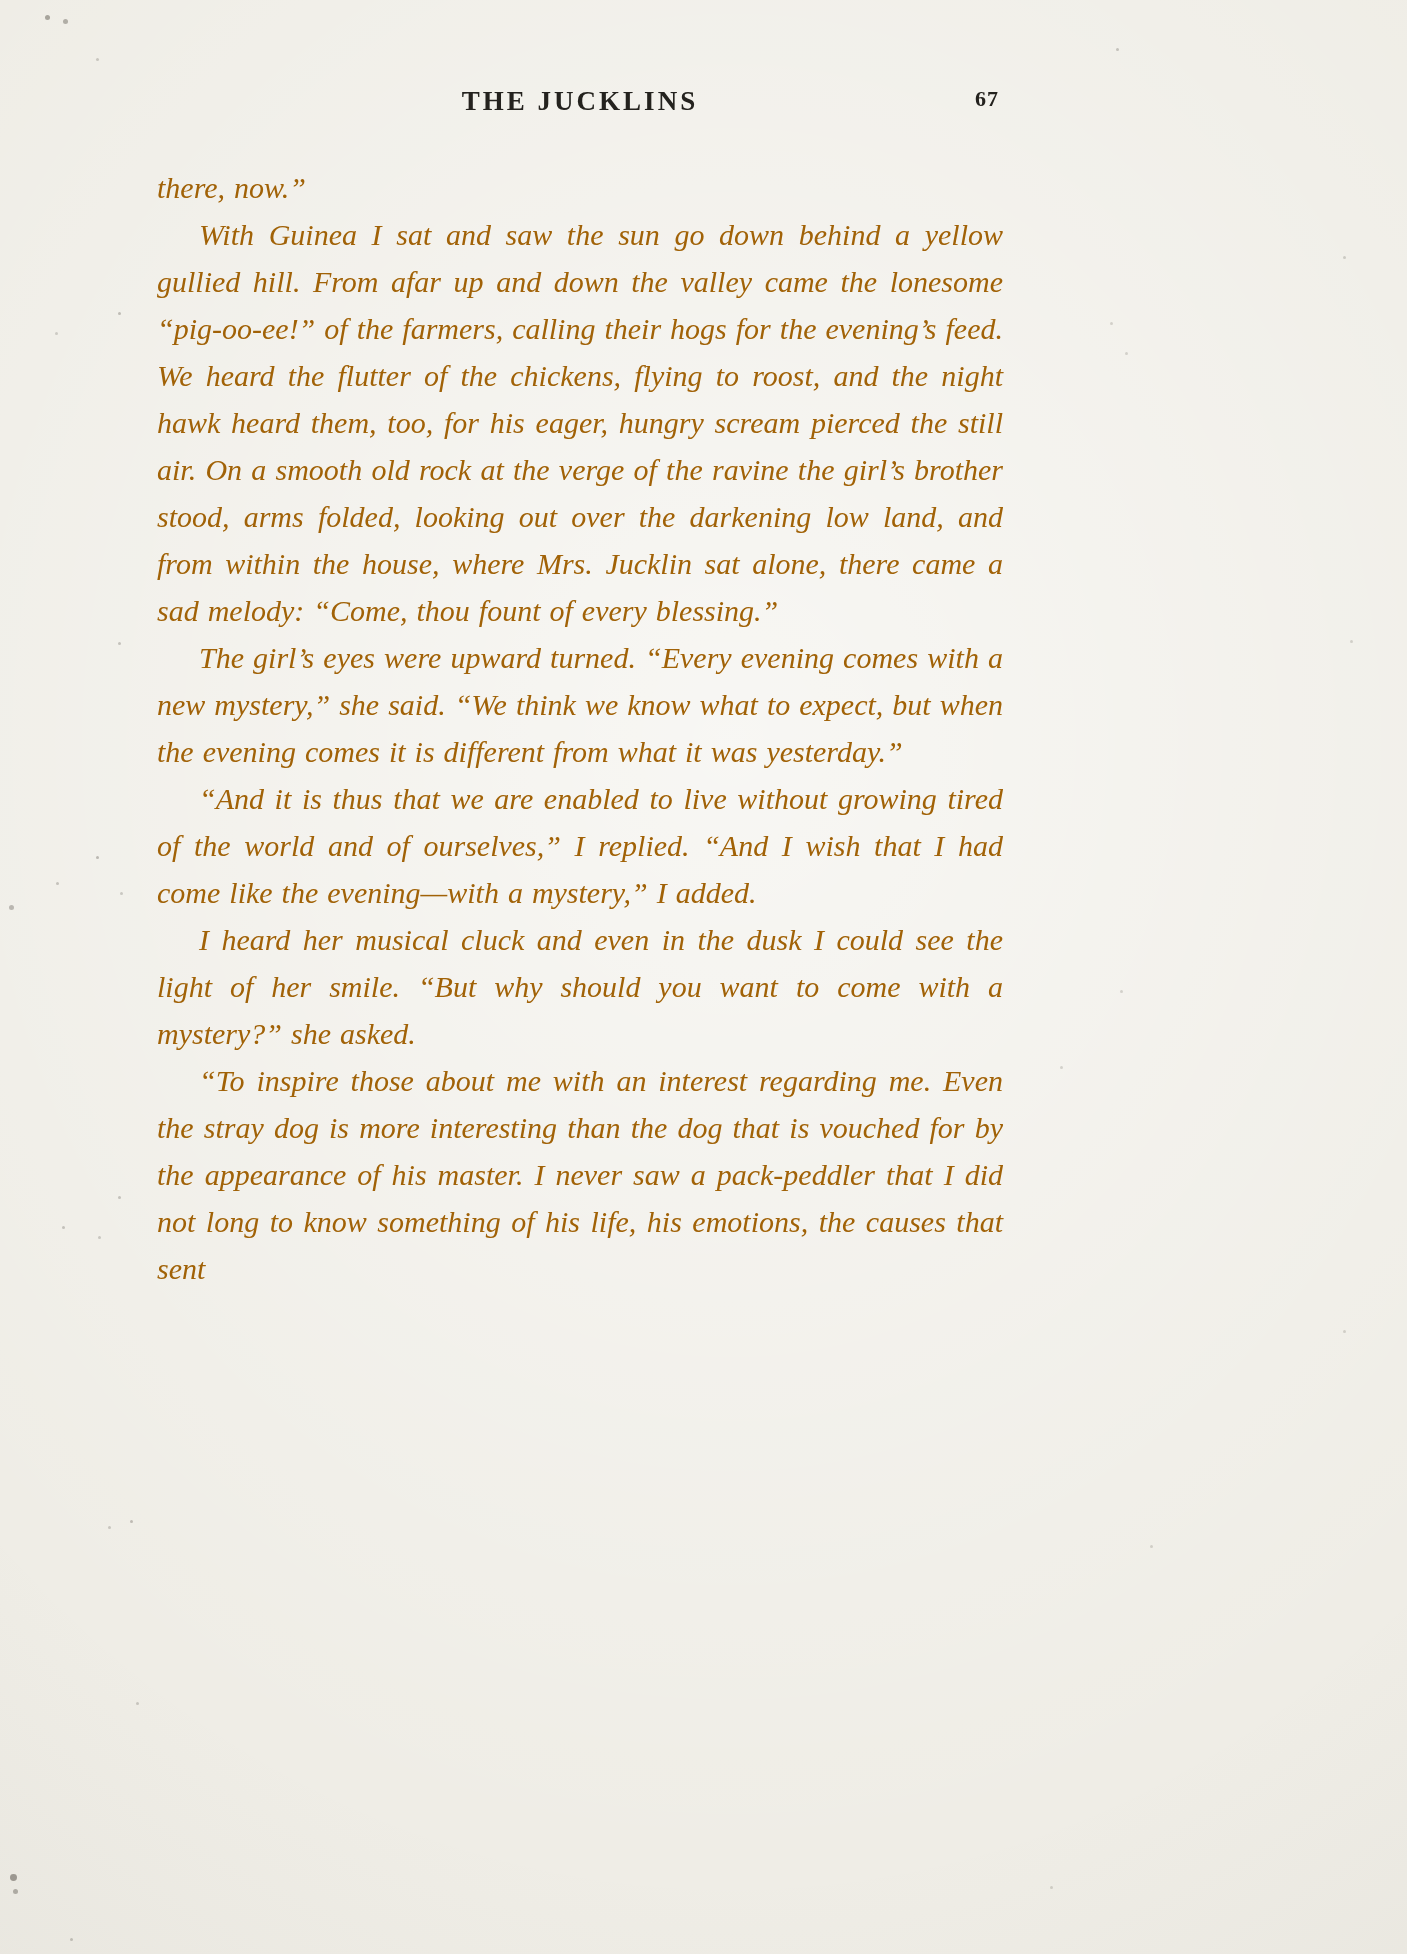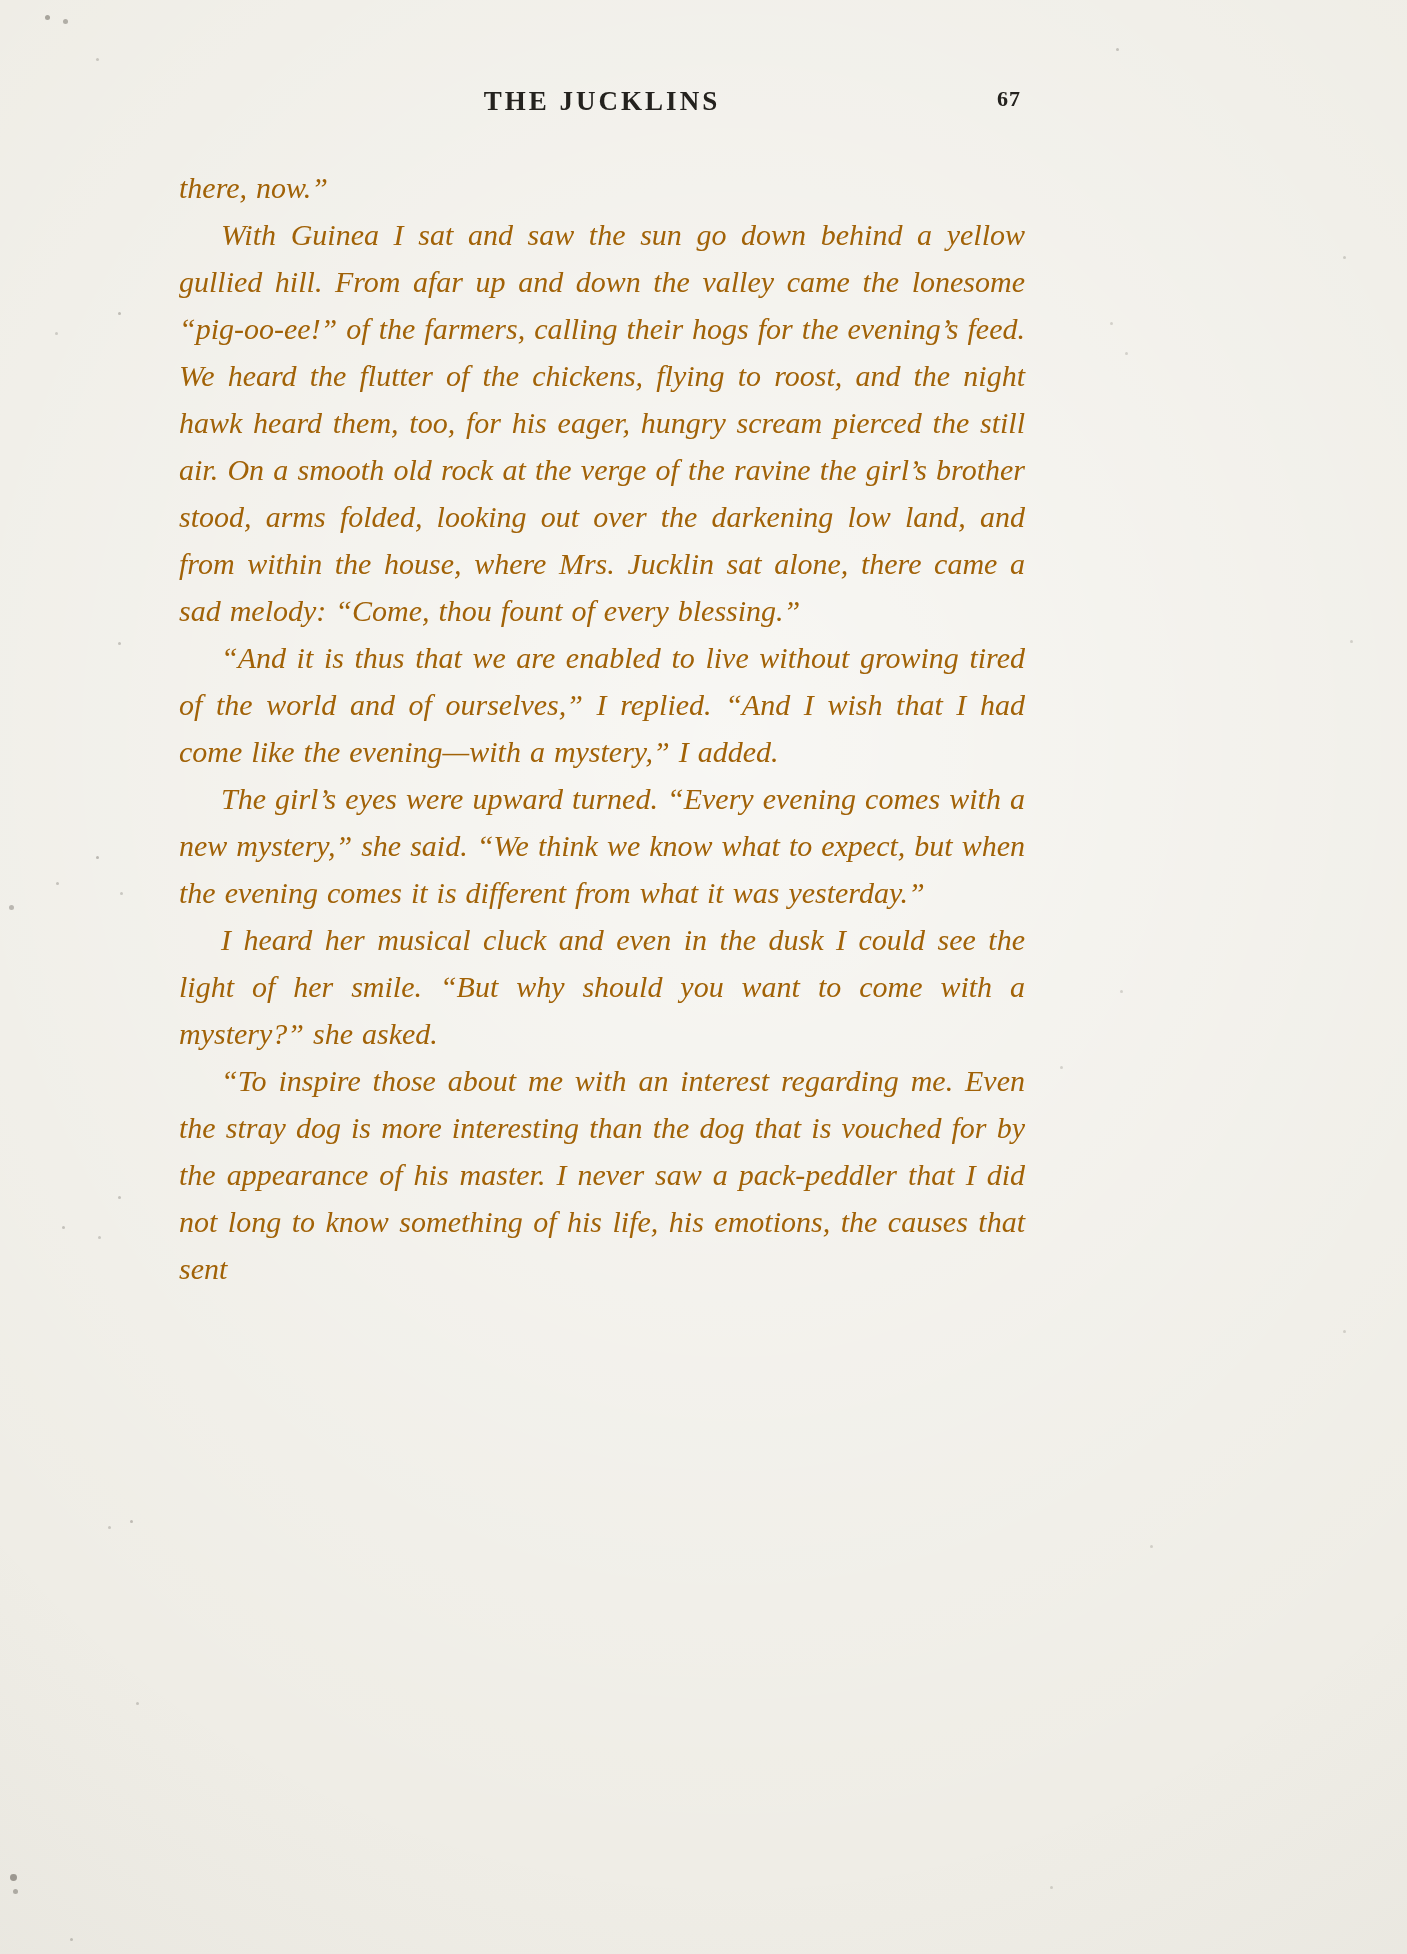--- a/index.html
+++ b/index.html
@@ -54,21 +54,20 @@
       14px 1890px 0 1px rgba(60,54,46,0.35),
       70px 1938px 0 0 rgba(60,54,46,0.25),
       1050px 1886px 0 0 rgba(60,54,46,0.18);
   }
 
   .page {
     position: absolute;
     left: 157px;
     top: 86px;
     width: 846px;
-    margin-left: 22px;
   }
 
   .page-header {
     position: relative;
     height: 42px;
     margin-bottom: 36px;
   }
   .running-title {
     position: absolute;
     left: 0; right: 0;
@@ -108,18 +107,18 @@
 <div class="noise"></div>
 
 <div class="page">
   <header class="page-header">
     <span class="running-title">THE JUCKLINS</span>
     <span class="page-number">67</span>
   </header>
   <main class="page-body">
       <p class="flush">there, now.”</p>
       <p class="indent">With Guinea I sat and saw the sun go down behind a yellow gullied hill. From afar up and down the valley came the lonesome “pig-oo-ee!” of the farmers, calling their hogs for the evening’s feed. We heard the flutter of the chickens, flying to roost, and the night hawk heard them, too, for his eager, hungry scream pierced the still air. On a smooth old rock at the verge of the ravine the girl’s brother stood, arms folded, looking out over the darkening low land, and from within the house, where Mrs. Jucklin sat alone, there came a sad melody: “Come, thou fount of every blessing.”</p>
+      <p class="indent">The girl’s eyes were upward turned. “Every evening comes with a new mystery,” she said. “We think we know what to expect, but when the evening comes it is different from what it was yesterday.”</p>
       <p class="indent">“And it is thus that we are enabled to live without growing tired of the world and of ourselves,” I replied. “And I wish that I had come like the evening—with a mystery,” I added.</p>
-      <p class="indent">The girl’s eyes were upward turned. “Every evening comes with a new mystery,” she said. “We think we know what to expect, but when the evening comes it is different from what it was yesterday.”</p>
       <p class="indent">I heard her musical cluck and even in the dusk I could see the light of her smile. “But why should you want to come with a mystery?” she asked.</p>
       <p class="indent">“To inspire those about me with an interest regarding me. Even the stray dog is more interesting than the dog that is vouched for by the appearance of his master. I never saw a pack-peddler that I did not long to know something of his life, his emotions, the causes that sent</p>
     </main>
 </div>
 
 </body></html>

